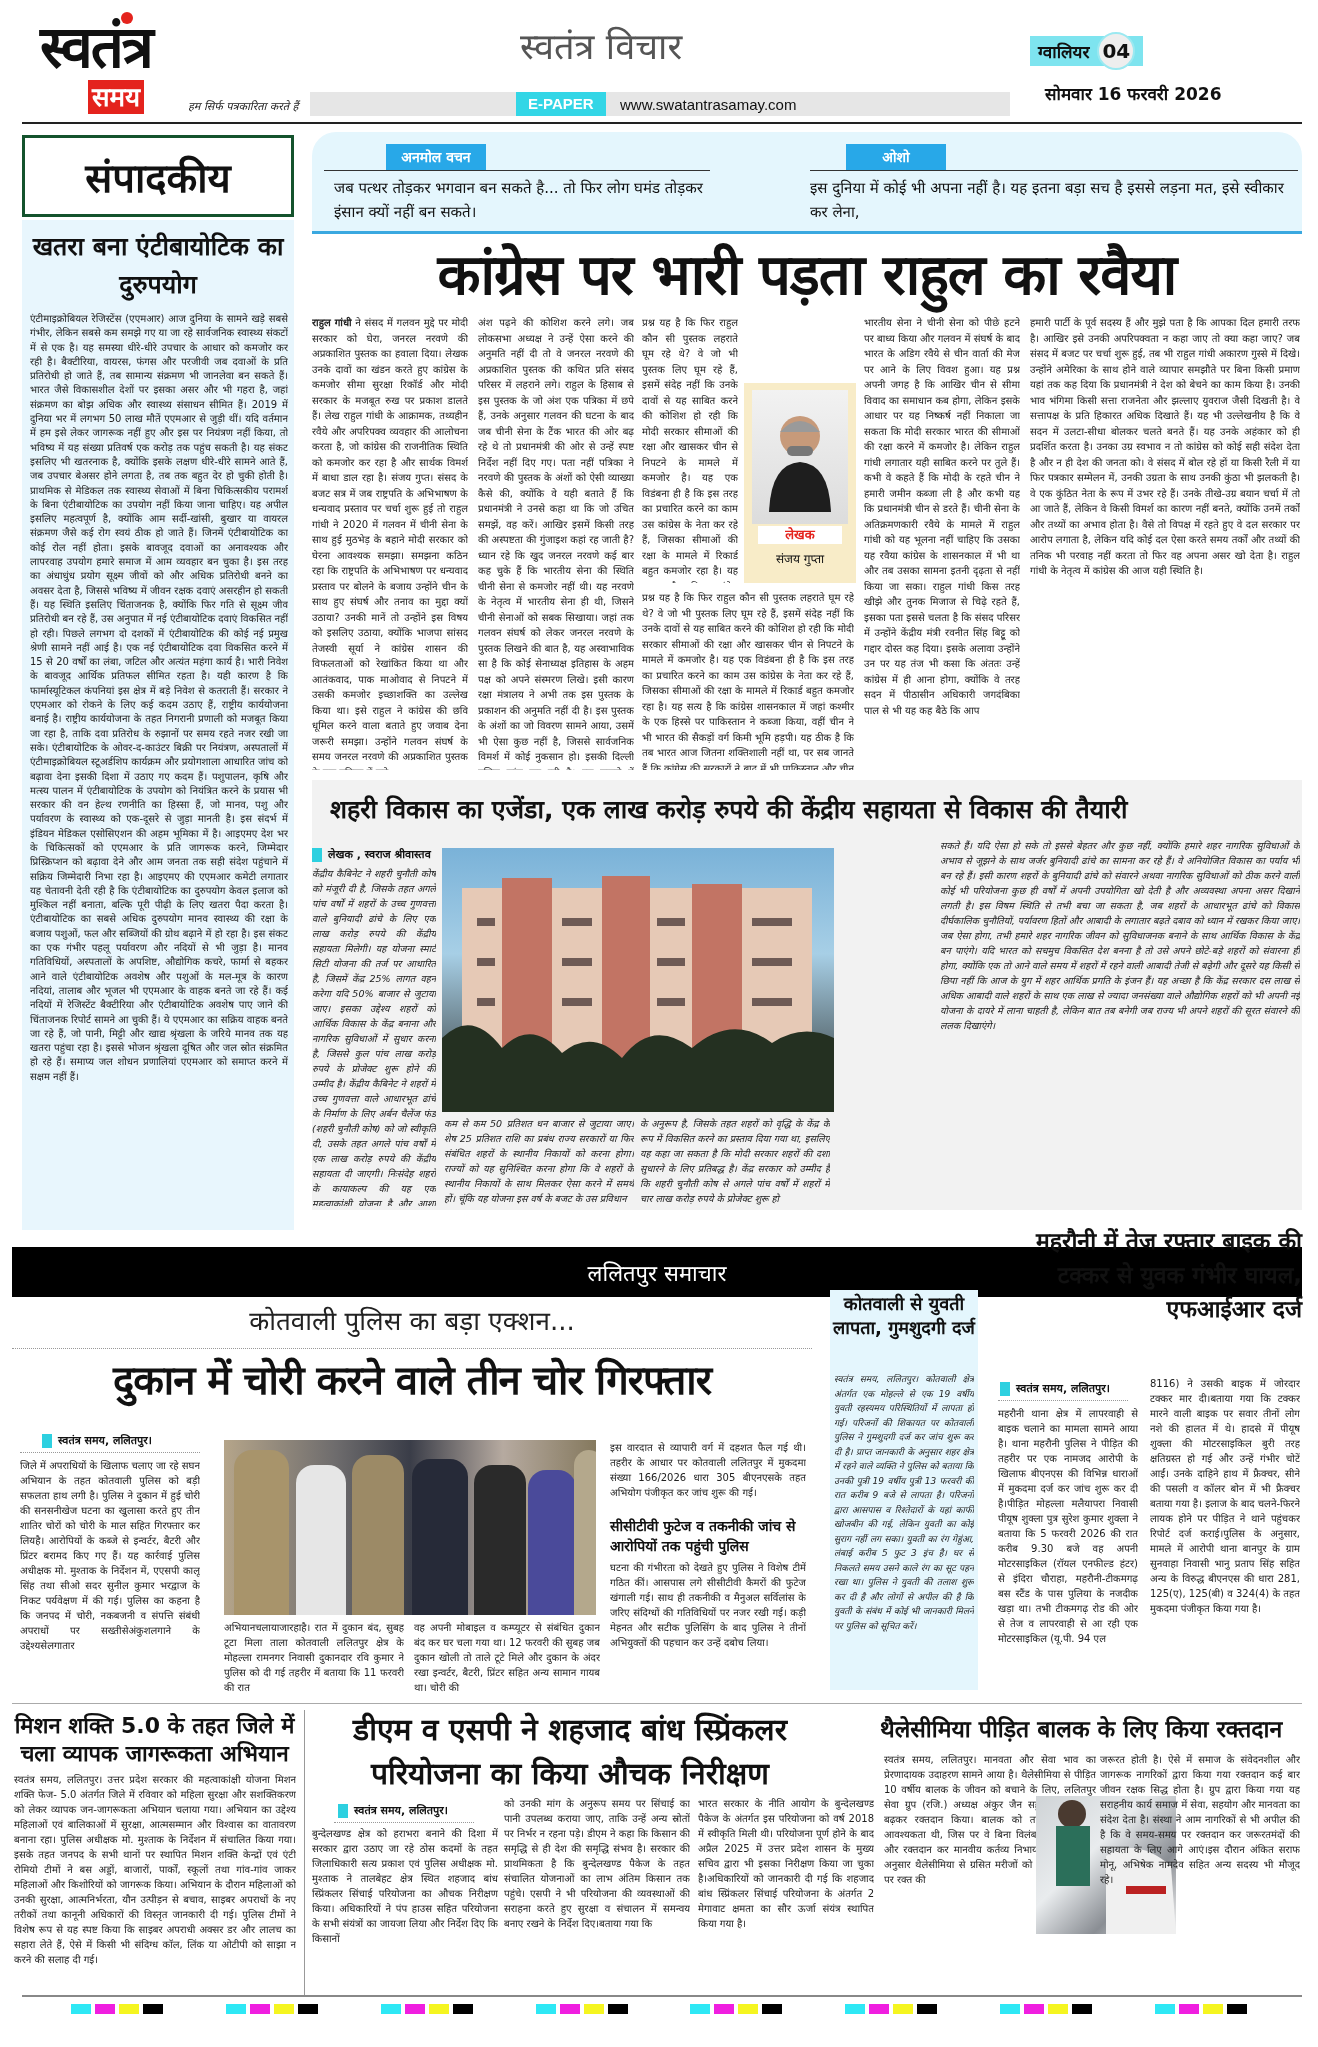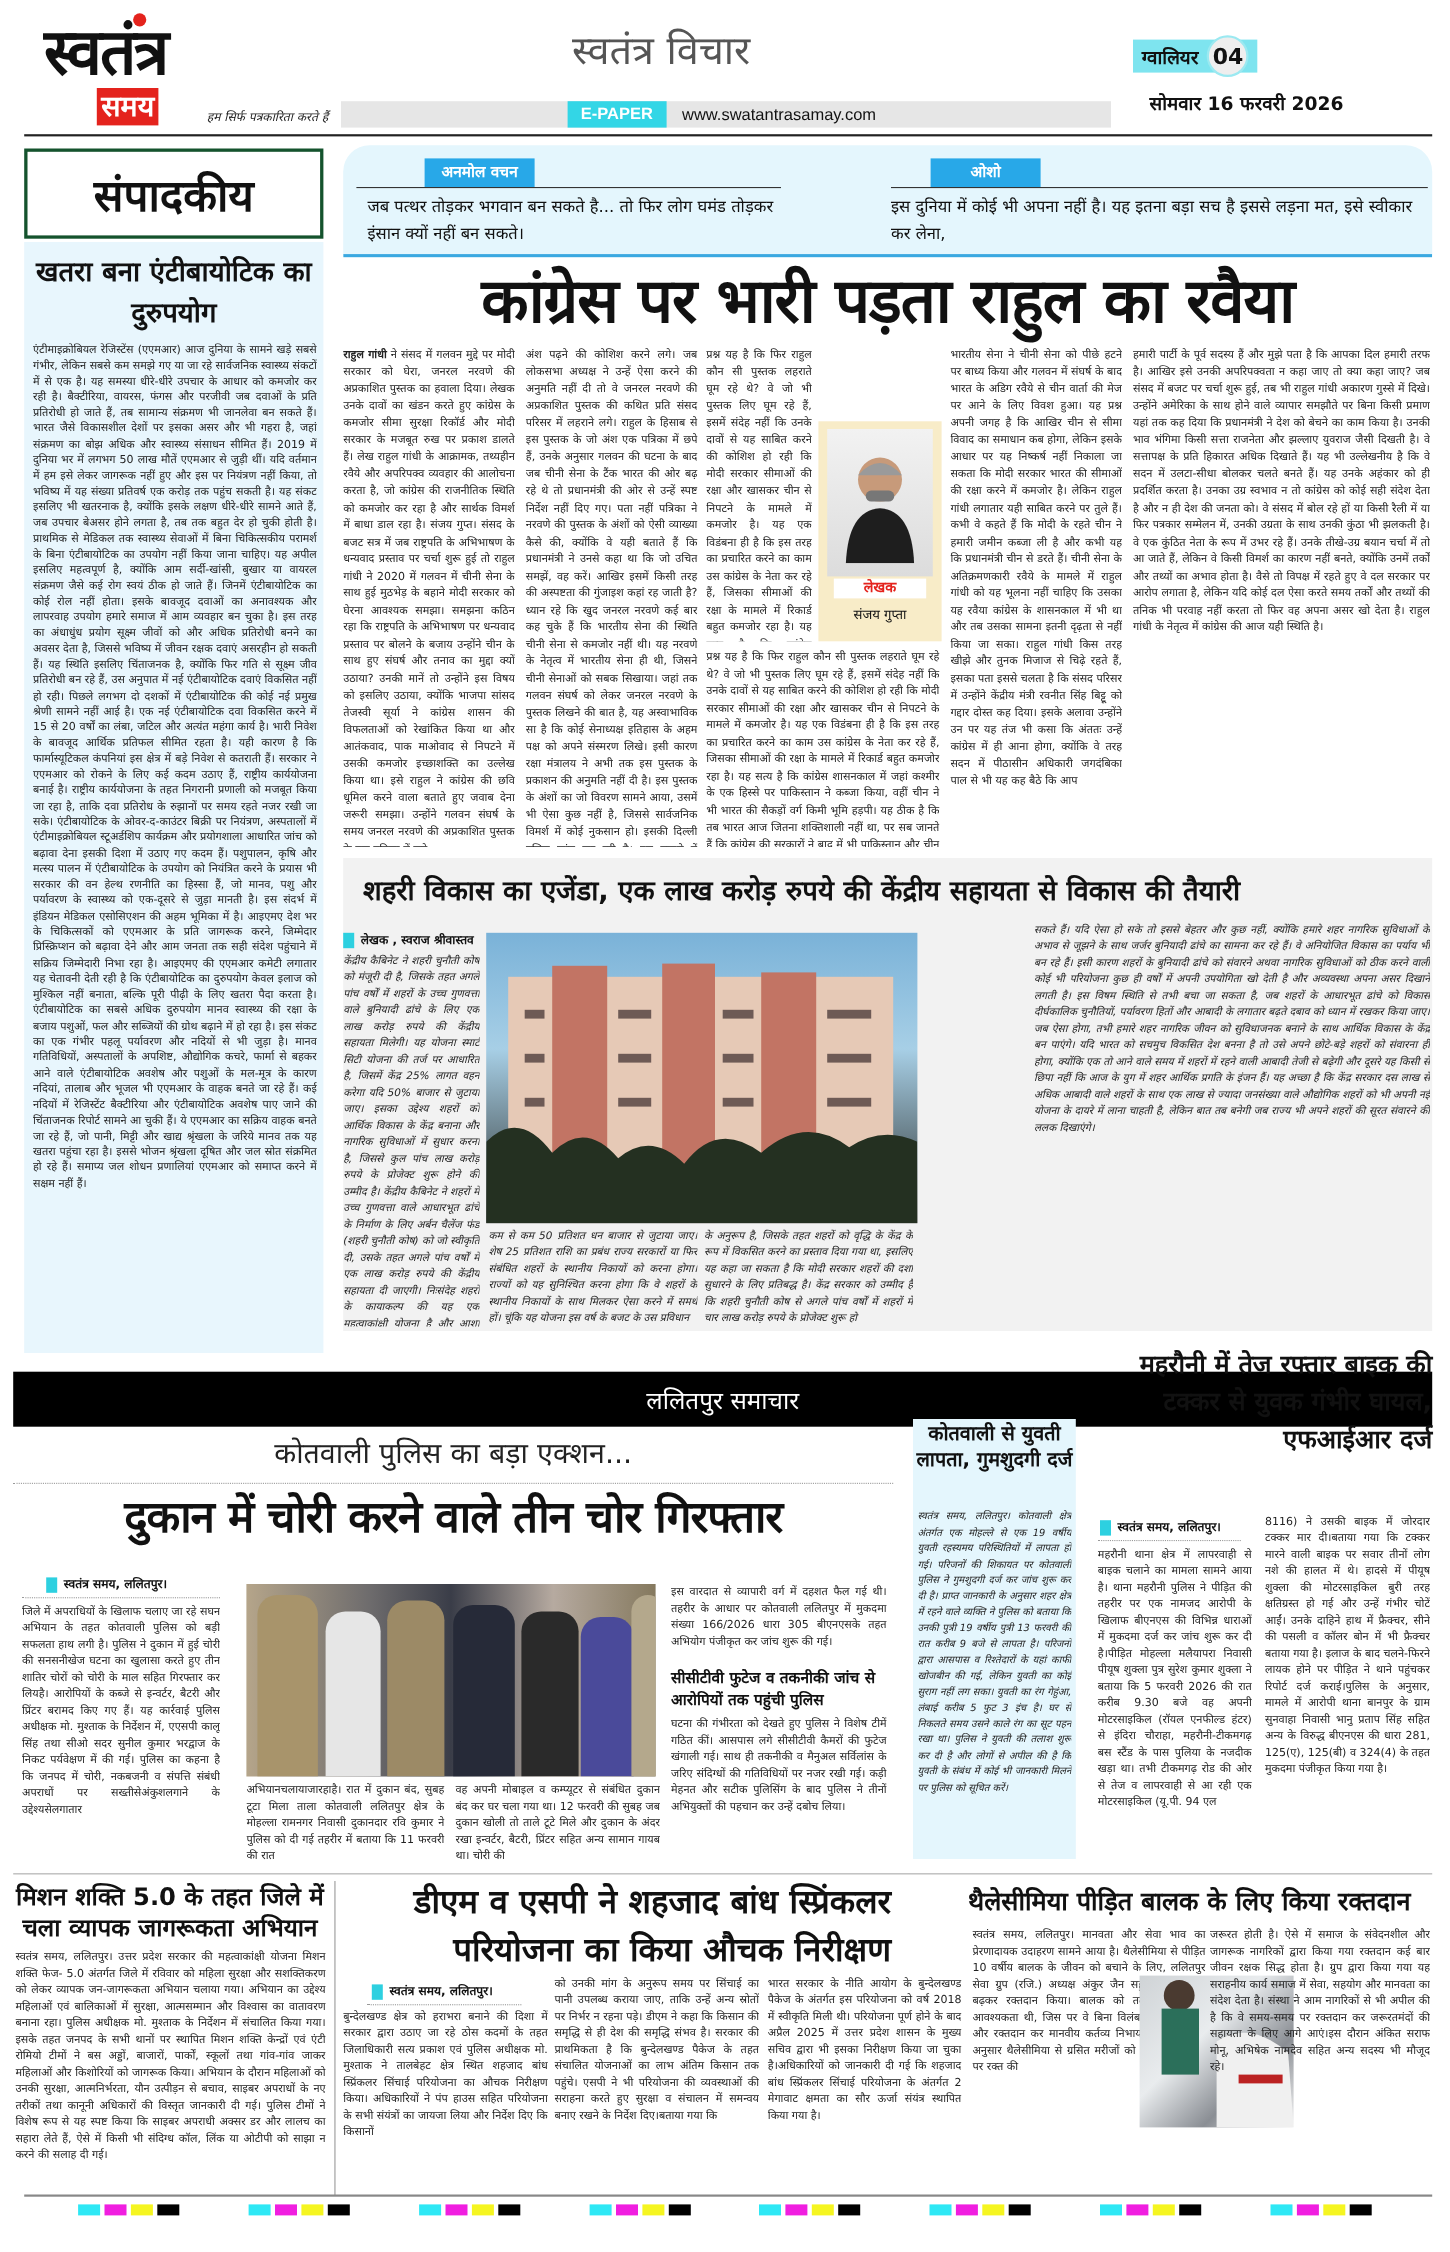--- a/index.html
+++ b/index.html
@@ -46,21 +46,21 @@
 .lalit-band{left:12px;top:1247px;width:1290px;height:50px;background:#000;color:#fff;display:flex;align-items:center;justify-content:center;font-size:22px}
 .sub-head{left:12px;top:1302px;width:800px;text-align:center;font-size:26px;color:#222}
 .dot-rule{border-top:1px dotted #999}
 .big-head{left:12px;top:1352px;width:800px;text-align:center;font-size:40px;font-weight:900;line-height:56px;letter-spacing:-1px}
 .photo-police{left:224px;top:1440px;width:372px;height:175px;background:linear-gradient(90deg,#b5a58a,#6e6c6d 30%,#3a3d48 50%,#b6aaa0 75%,#85795e);overflow:hidden}
 .person{position:absolute;bottom:0;border-radius:18px 18px 0 0}
 .kot-box{left:830px;top:1290px;width:148px;height:400px;background:#e4f6fd}
 .kot-head{left:830px;top:1292px;width:148px;text-align:center;font-size:18px;font-weight:700;line-height:24px}
 .bike-head{left:990px;top:1224px;width:312px;text-align:right;font-size:23px;font-weight:900;line-height:34px}
 .mission-head{left:12px;top:1712px;width:285px;text-align:center;font-size:22px;font-weight:900;line-height:28px}
-.dm-head{left:310px;top:1708px;width:500px;text-align:right;font-size:30px;font-weight:700;line-height:44px}
+.dm-head{left:320px;top:1708px;width:500px;text-align:center;font-size:30px;font-weight:700;line-height:44px}
 .thal-head{left:880px;top:1712px;width:440px;font-size:23px;font-weight:900;line-height:34px}
 .blood-photo{left:1036px;top:1796px;width:140px;height:138px;background:linear-gradient(135deg,#cfd3d6,#e9ecee 40%,#8a8e94 70%,#f5f5f5)}
 .vline{background:#999;width:1px}
 .regmarks{left:0;top:2004px;width:1318px;display:flex;justify-content:space-around;padding:0 40px}
 .reg{display:flex;gap:4px}
 .reg span{width:20px;height:10px;display:block}
 </style>
 </head>
 <body>
 

